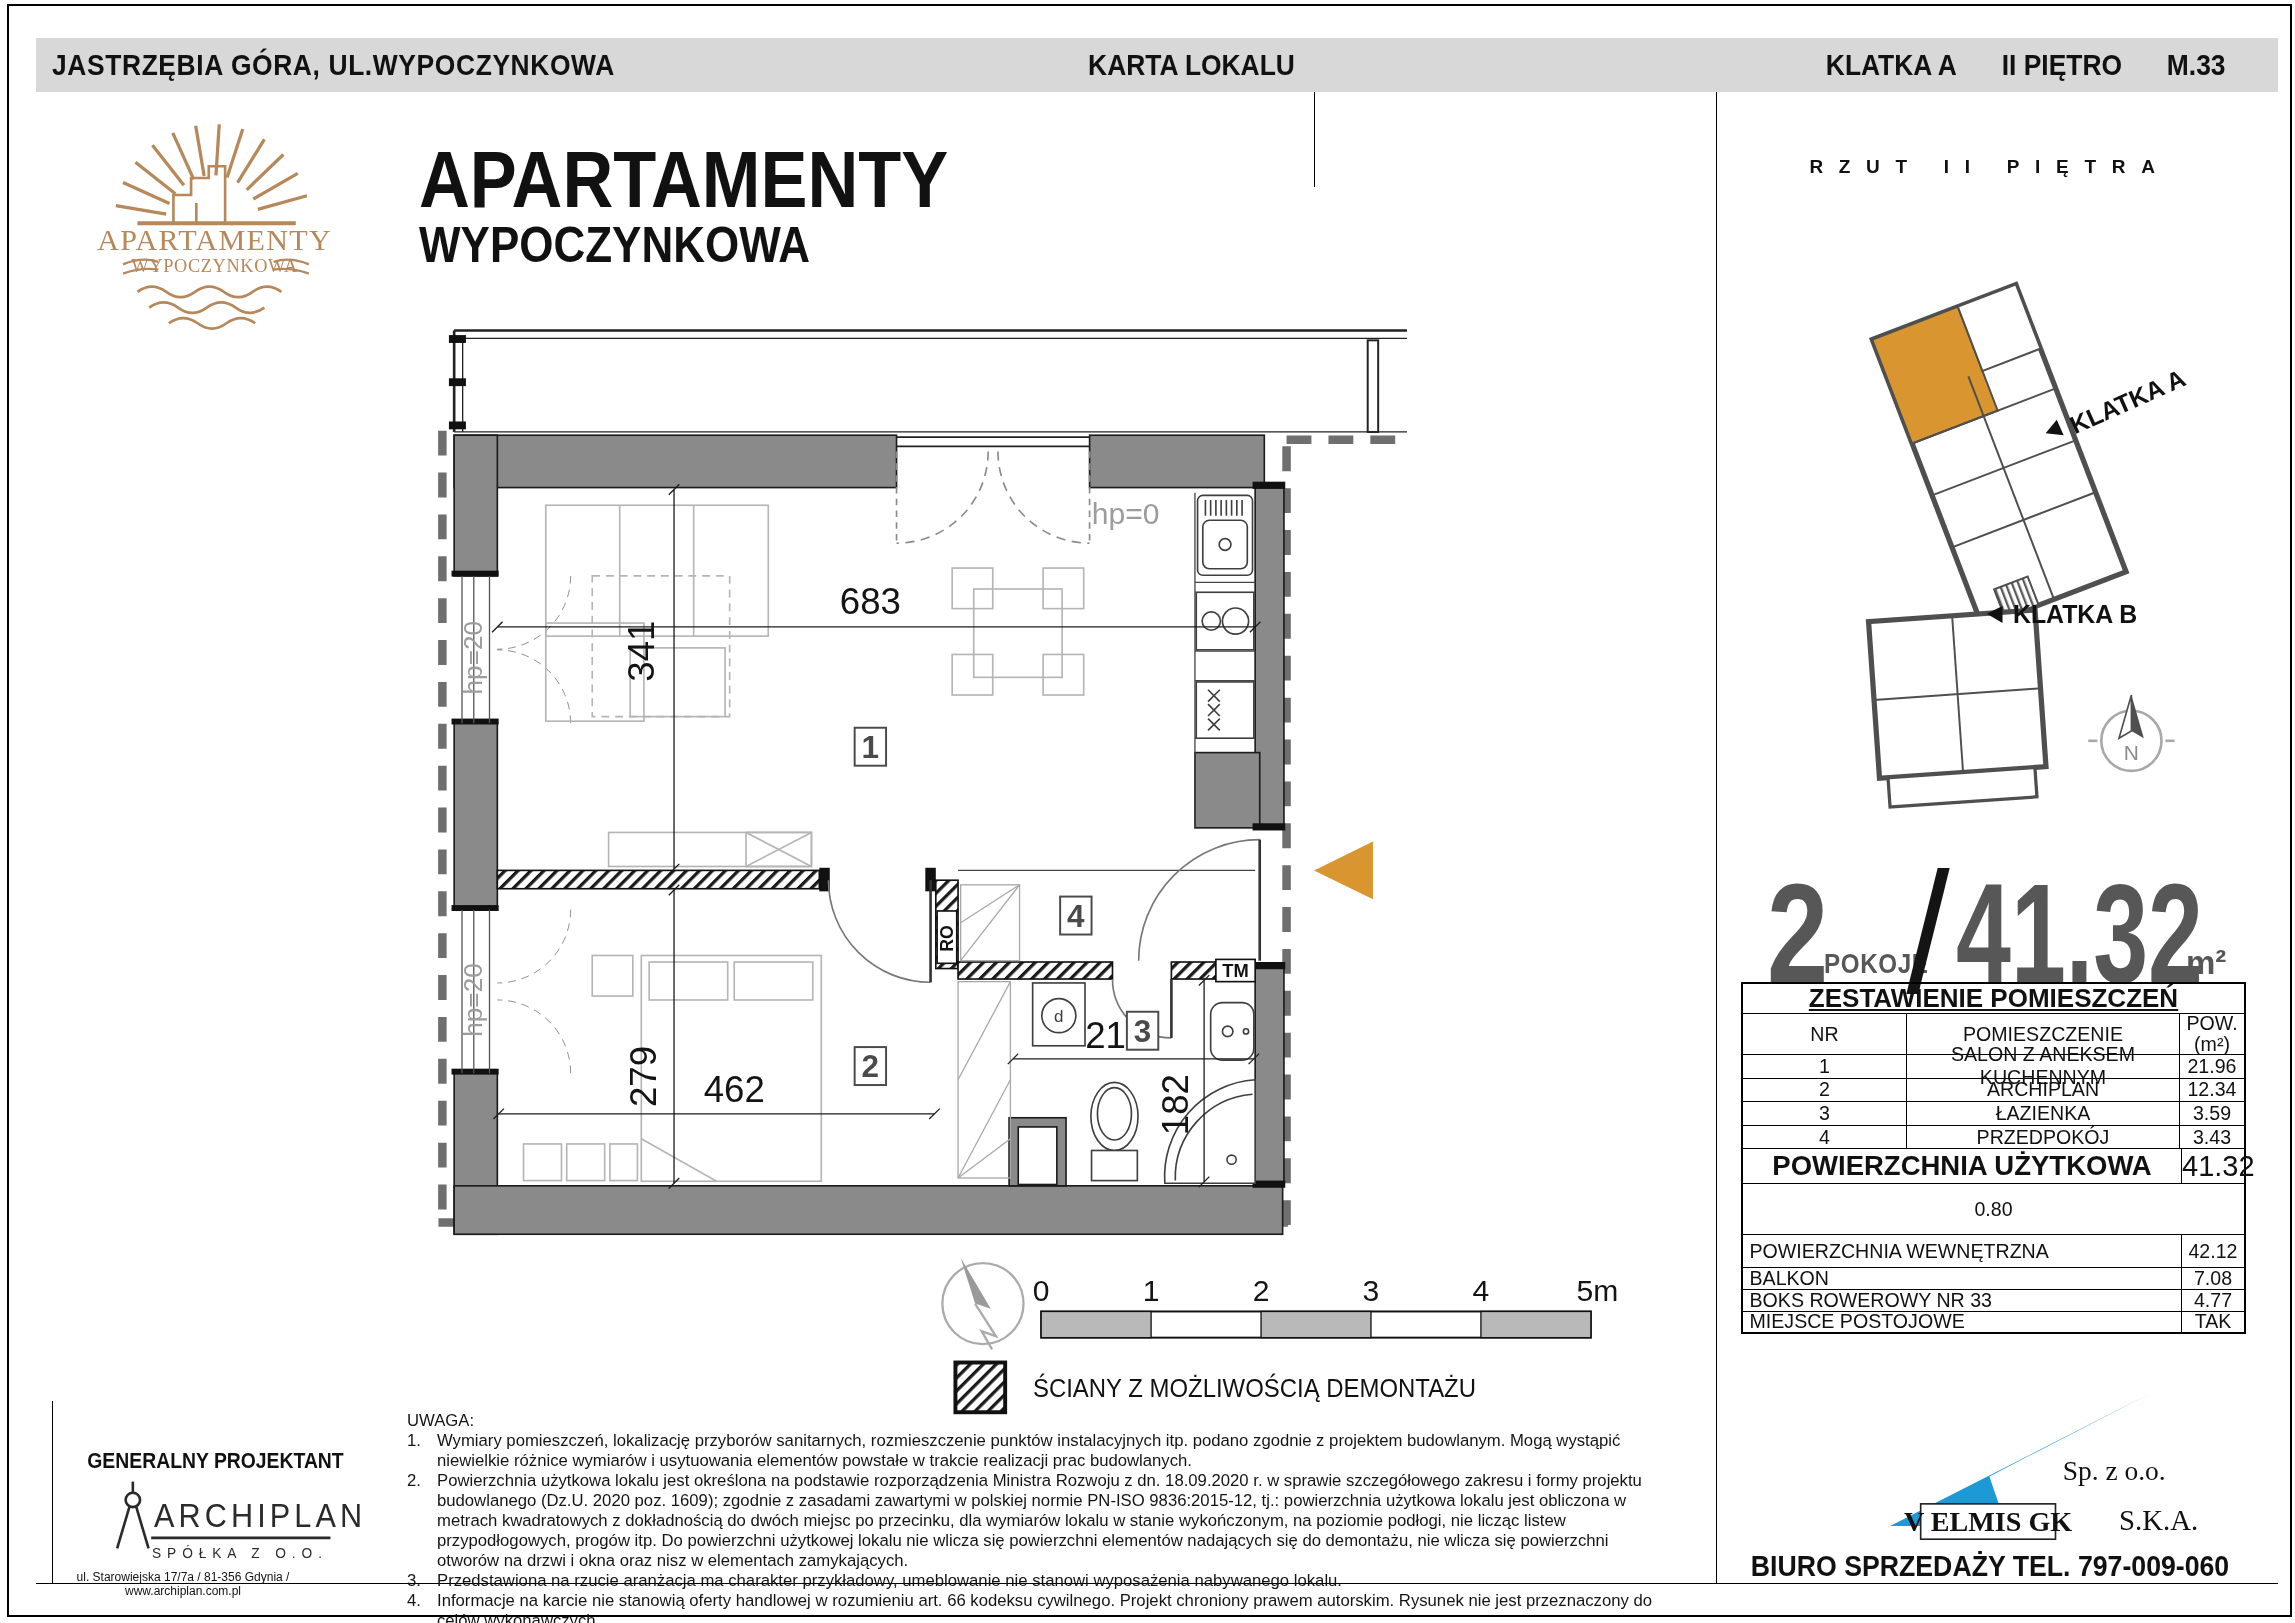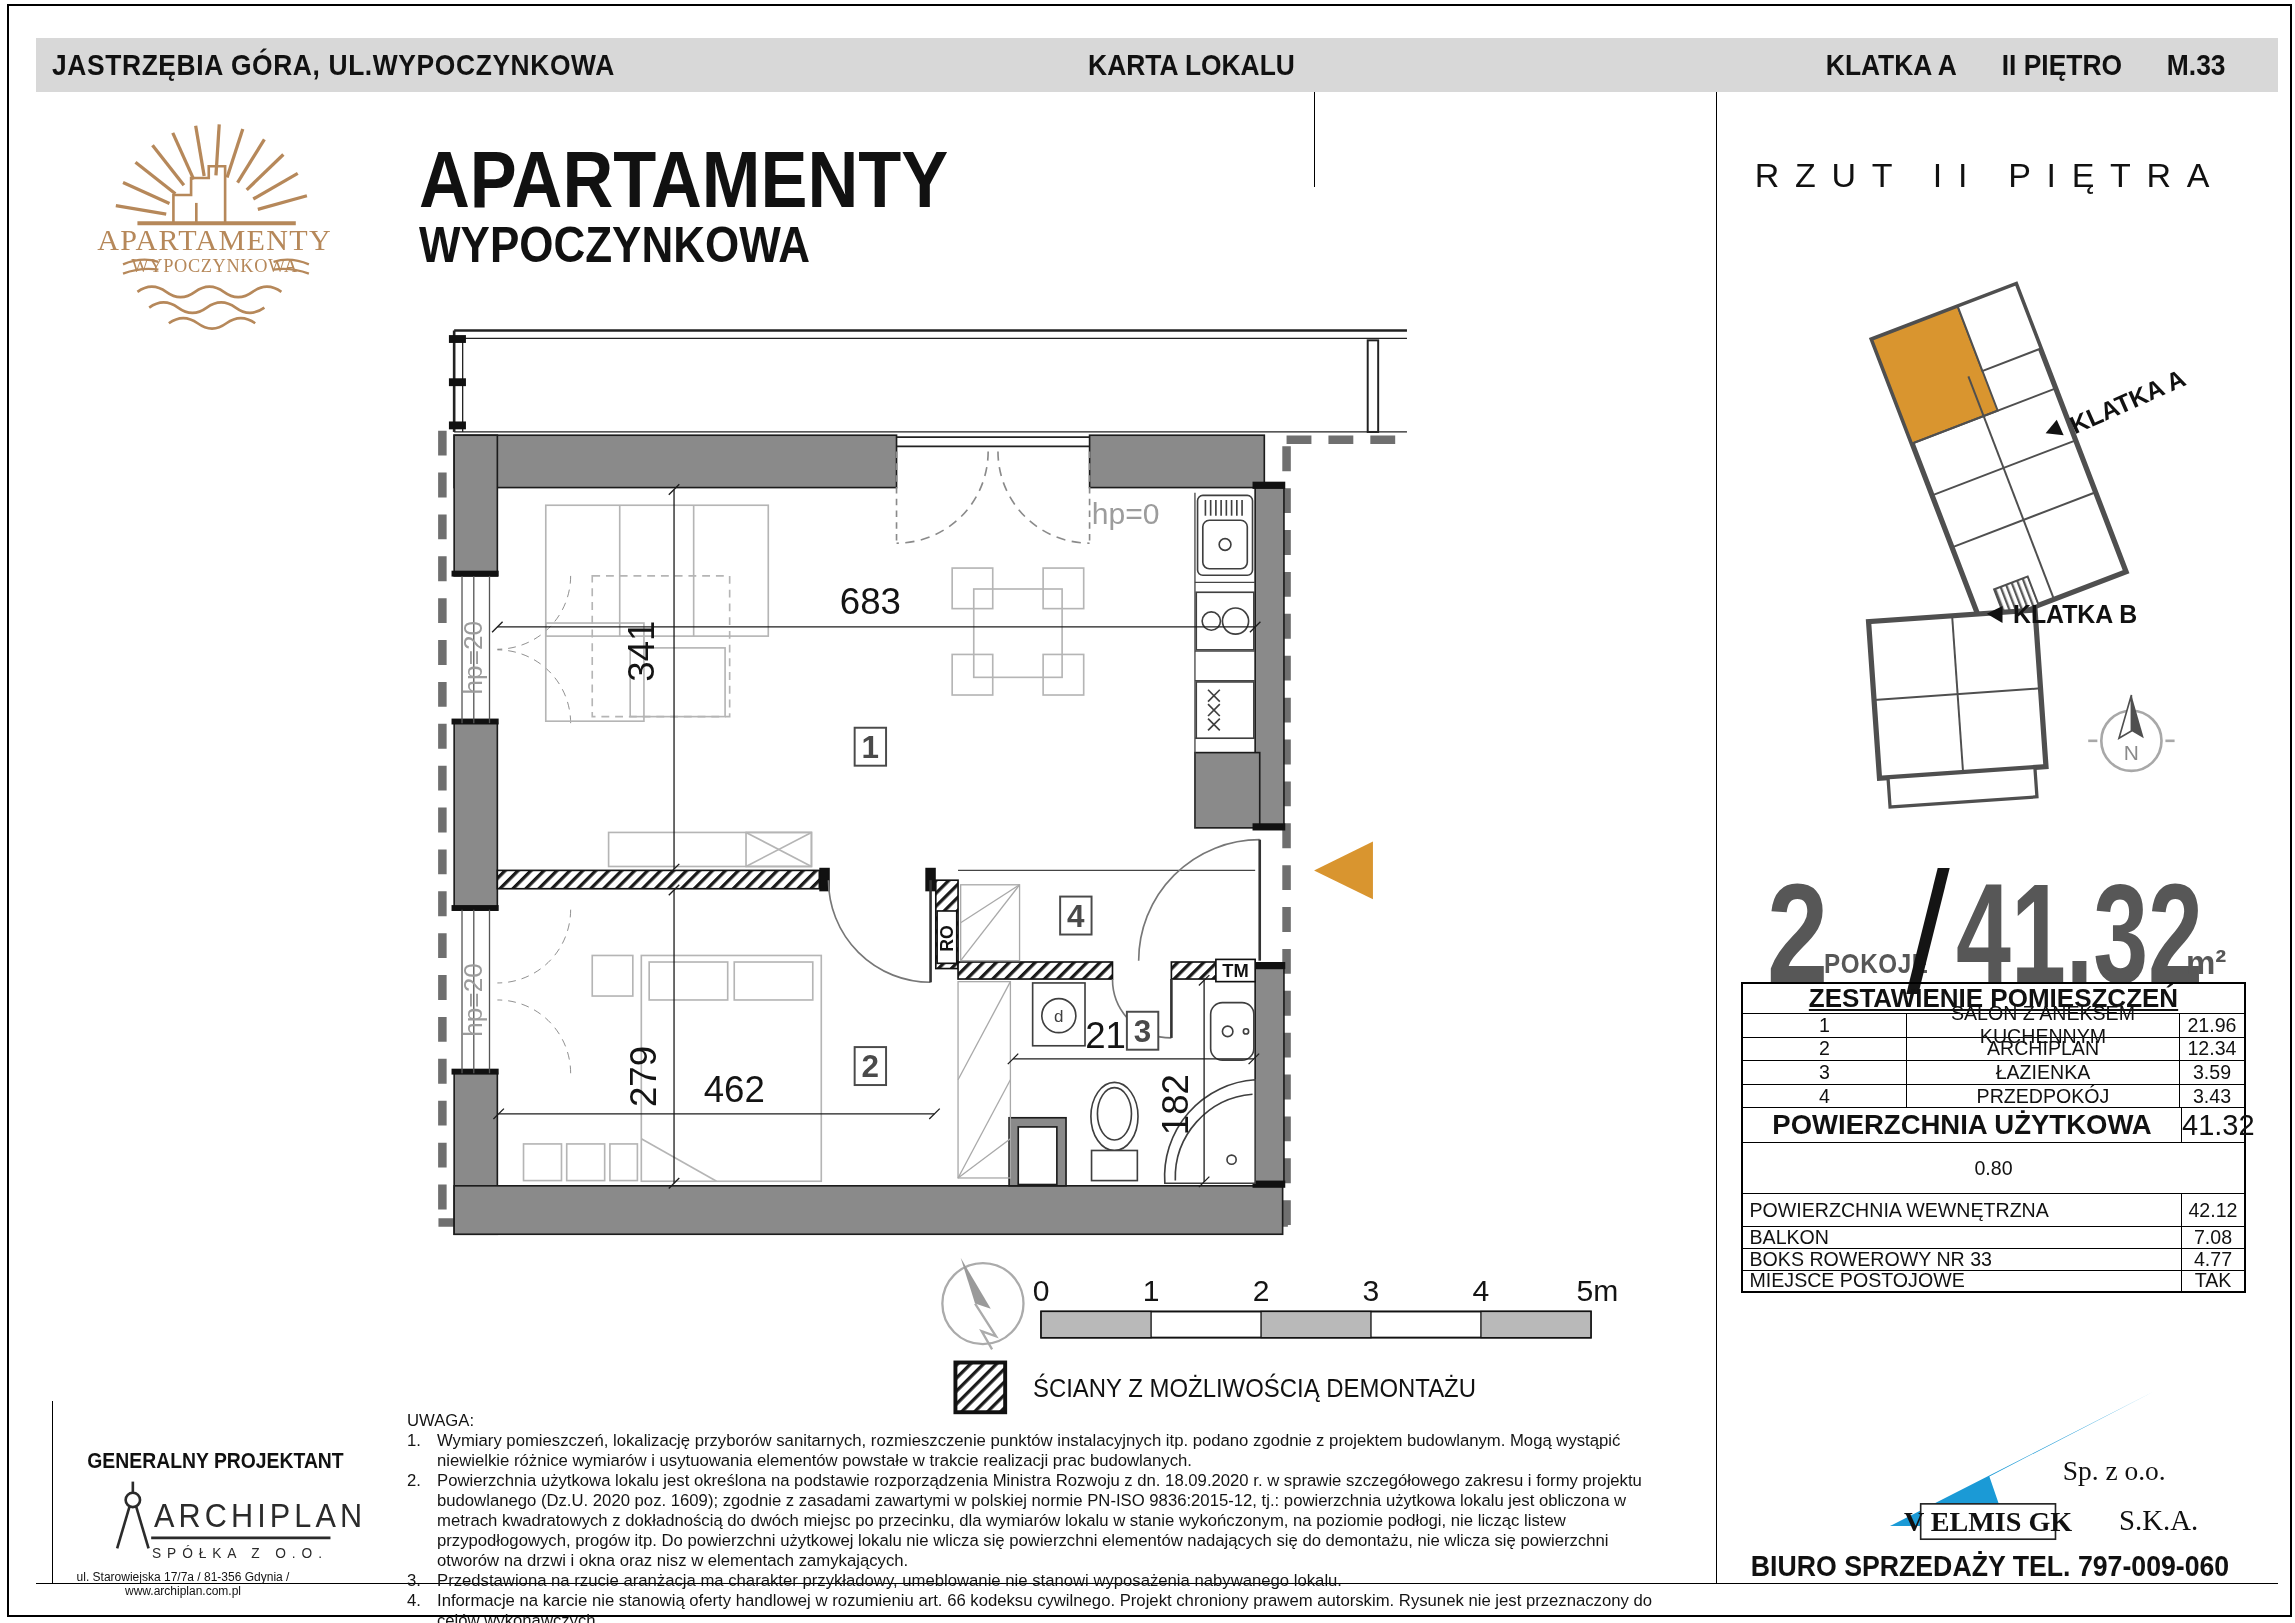--- a/index.html
+++ b/index.html
@@ -16,21 +16,21 @@
   #header-center{left:982px;top:38px;width:419px;height:54px;line-height:54px;text-align:center;font-size:30px;font-weight:bold;}
   #header-right{left:1649px;top:38px;width:569px;height:54px;line-height:54px;display:flex;justify-content:flex-end;gap:51px;padding-right:63px;font-size:30px;font-weight:bold;}
   #divider-right-panel{left:1716px;top:92px;width:1.3px;height:1491px;background:#000;}
   #divider-stub{left:1314px;top:92px;width:1.3px;height:95px;background:#000;}
   #content-bottom-line{left:36px;top:1583px;width:2242px;height:1.3px;background:#000;}
   #leftcol-divider{left:52px;top:1401px;width:1.3px;height:182px;background:#000;}
   
   #brand-title{left:419px;top:134px;font-size:80px;font-weight:bold;letter-spacing:0;}
   #brand-subtitle{left:419px;top:216px;font-size:50px;font-weight:bold;}
   
-  #rzut-title{left:1728px;top:156px;width:524px;text-align:center;font-size:34px;font-weight:400;letter-spacing:15.7px;}
+  #rzut-title{left:1728px;top:156px;width:524px;text-align:center;font-size:19px;font-weight:700;letter-spacing:15.7px;}
   #rooms-value{left:1767px;top:863px;font-size:141px;font-weight:bold;line-height:1;transform:scaleX(.78);transform-origin:left top;color:#575757;}
   #rooms-label{left:1824px;top:948px;font-size:27.5px;font-weight:bold;letter-spacing:0.7px;transform:scaleX(.88);transform-origin:left top;color:#575757;}
   #summary-slash{left:1922px;top:868px;width:12.4px;height:126px;background:#141414;transform:skewX(-14deg);}
   #area-value{left:1956px;top:863px;font-size:141px;font-weight:bold;line-height:1;transform:scaleX(.70);transform-origin:left top;color:#575757;}
   #area-unit{left:2186px;top:944px;font-size:33px;font-weight:bold;color:#575757;}
   #rooms-table{left:1741px;top:982px;width:505px;border:2px solid #000;box-sizing:border-box;}
   .trow{display:flex;border-top:1.3px solid #000;box-sizing:border-box;align-items:center;}
   .trow.first{border-top:none;text-decoration:underline;}
   .c1{width:164px;text-align:center;flex:none;border-right:1.3px solid #000;align-self:stretch;display:flex;align-items:center;justify-content:center;box-sizing:border-box;}
   .c2{width:273px;text-align:center;flex:none;border-right:1.3px solid #000;align-self:stretch;display:flex;align-items:center;justify-content:center;box-sizing:border-box;}
@@ -443,20 +443,28 @@
   <div class="abs" id="rzut-title">RZUT II PIĘTRA</div>
 
   <div class="abs" id="rooms-value">2</div>
   <div class="abs" id="rooms-label">POKOJE</div>
   <div class="abs" id="summary-slash"></div>
   <div class="abs" id="area-value">41.32</div>
   <div class="abs" id="area-unit">m²</div>
 
   <div class="abs" id="rooms-table">
     <div class="trow first" id="table-title">ZESTAWIENIE POMIESZCZEŃ</div>
+    <div class="trow hfont" style="height:41px">
+      <div class="c1">NR</div>
+      <div class="c2">POMIESZCZENIE</div>
+      <div class="c3" style="flex-direction:column;line-height:1.05">
+        <span>POW.</span>
+        <span>(m²)</span>
+      </div>
+    </div>
     <div class="trow dfont" style="height:23.6px">
       <div class="c1">1</div>
       <div class="c2">SALON Z ANEKSEM KUCHENNYM</div>
       <div class="c3">21.96</div>
     </div>
     <div class="trow dfont" style="height:23.6px">
       <div class="c1">2</div>
       <div class="c2">ARCHIPLAN</div>
       <div class="c3">12.34</div>
     </div>

